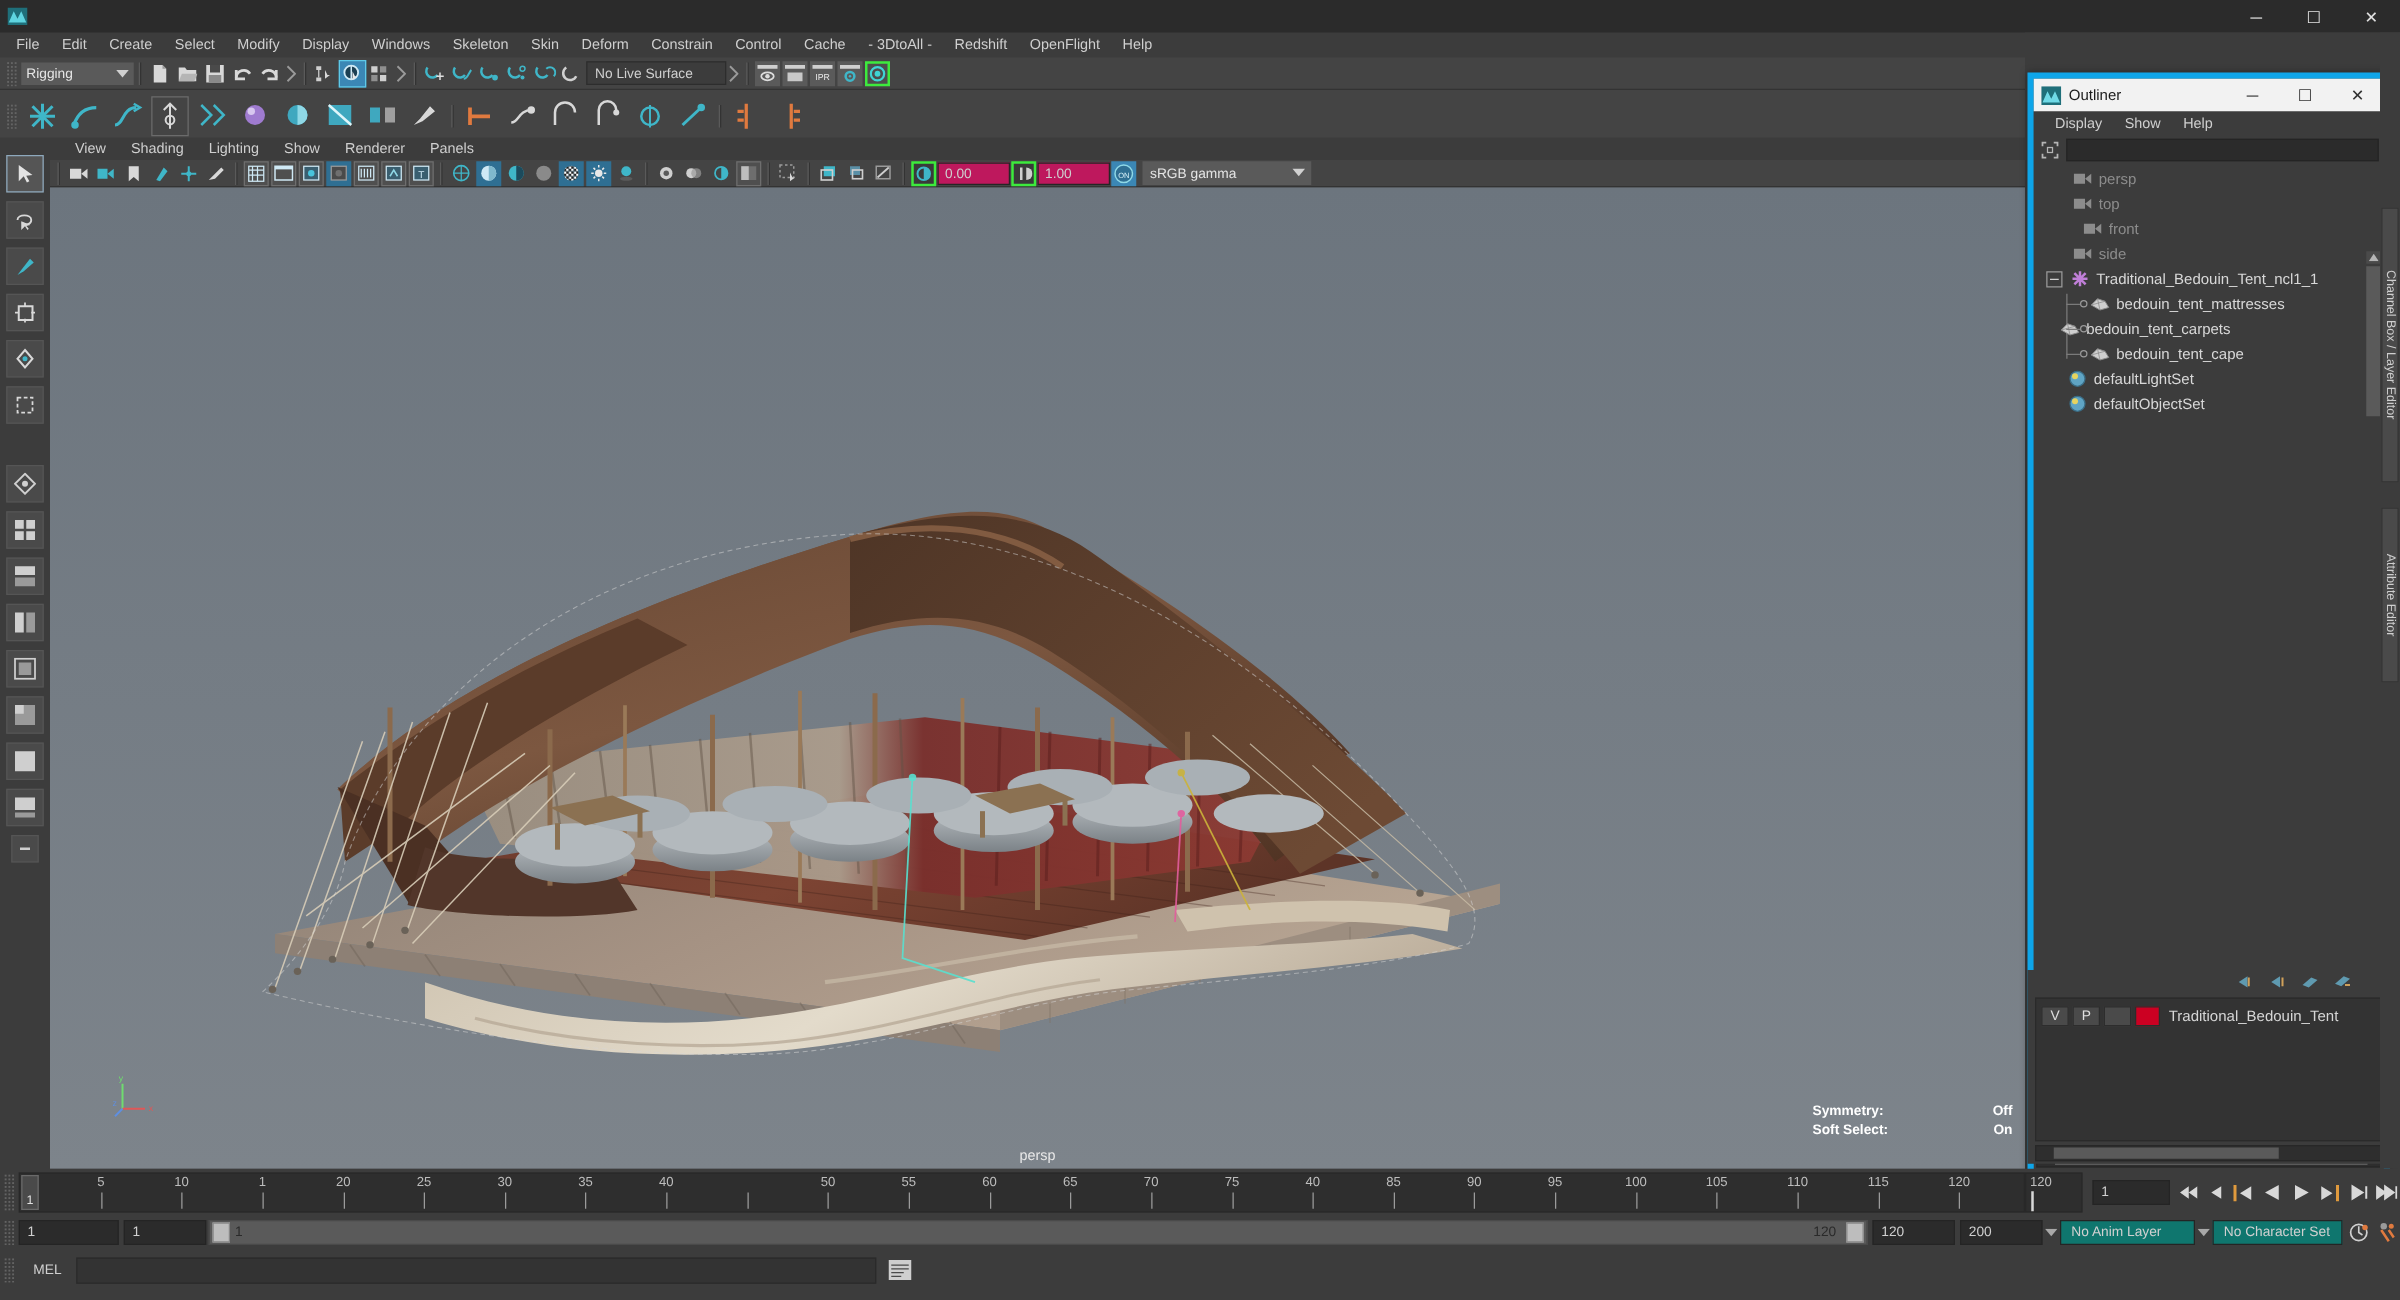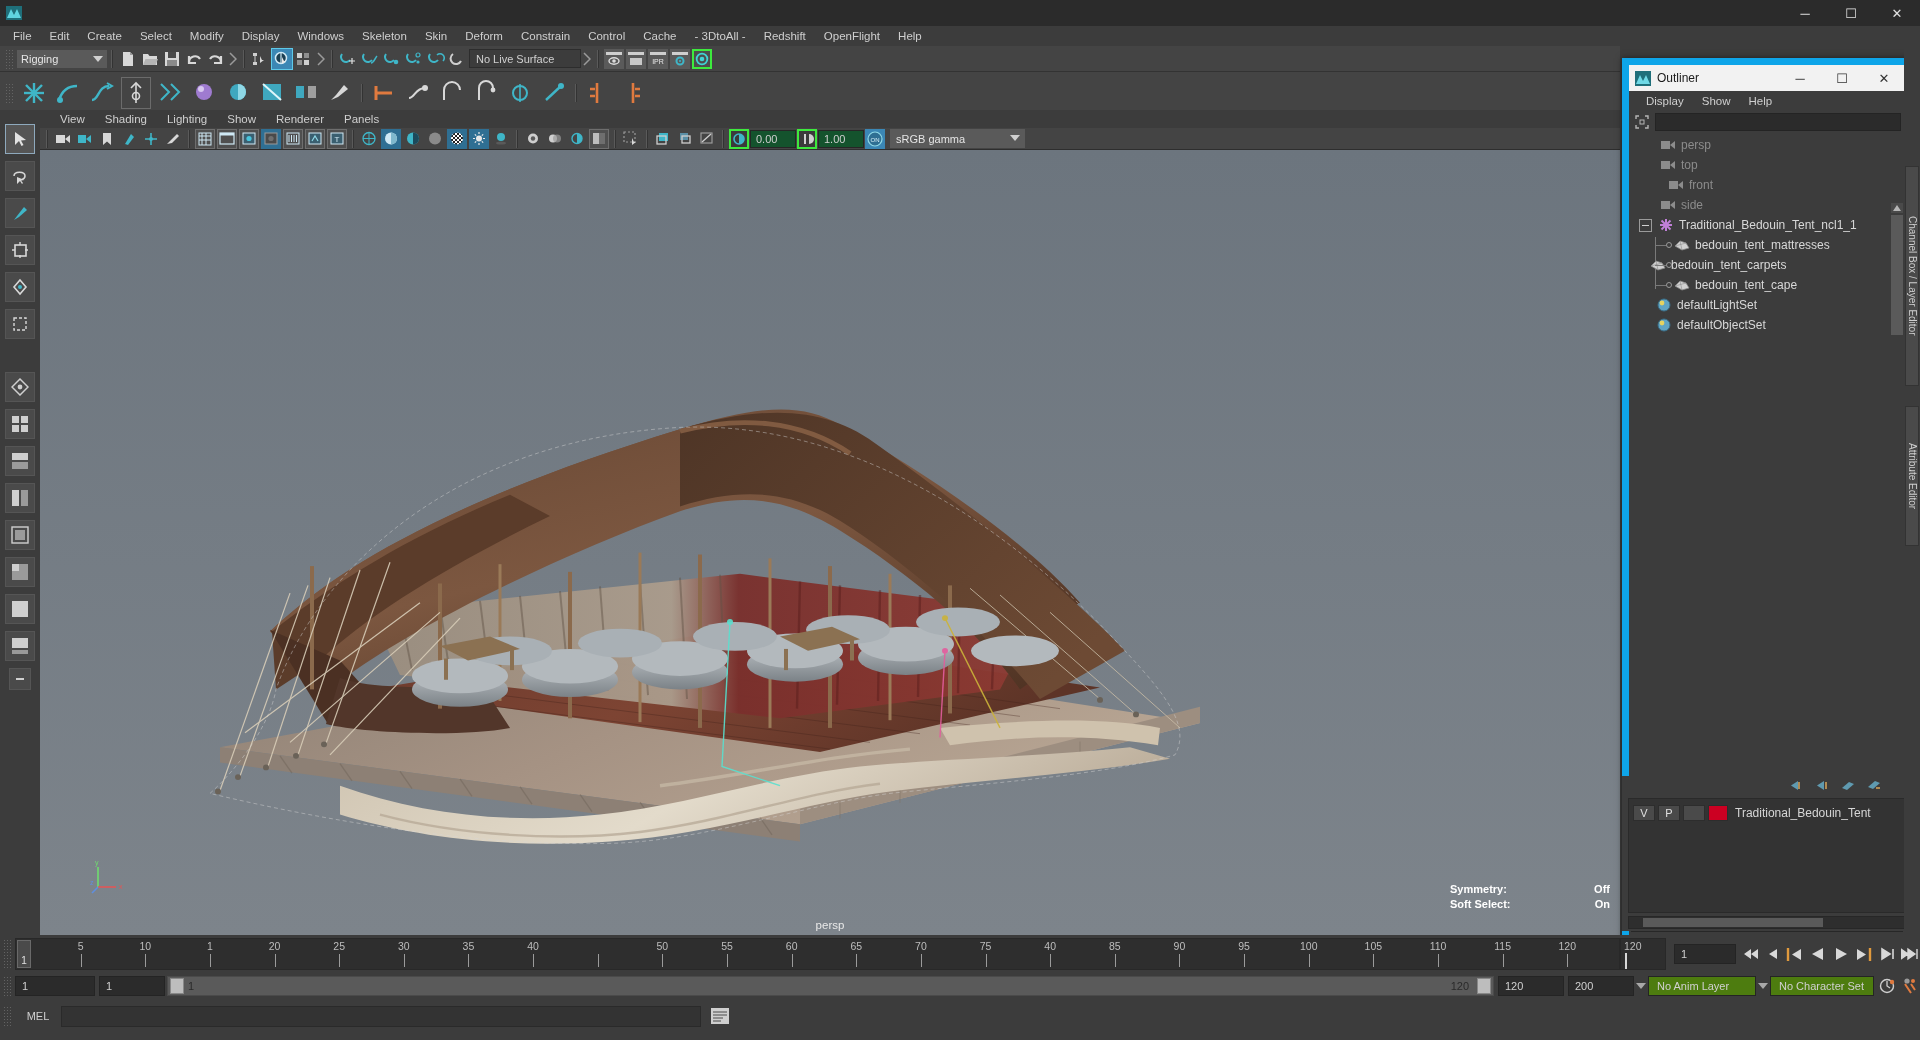--- a/index.html
+++ b/index.html
@@ -89,40 +89,40 @@
   #viewport-wrap { position: absolute; left: 40px; top: 110px; right: 300px; bottom: 105px; }
   #vp-menubar { height: 18px; background: #3c3c3c; display: flex; align-items: center;
      font-size: 11.5px; color: #cfcfcf; padding-left: 10px; }
   #vp-menubar .vm { padding: 1px 10px; }
   #vp-toolbar { height: 22px; background: #444; display: flex; align-items: center; padding-left: 2px;
      border-bottom: 1px solid #2e2e2e; }
   .vt { width: 20px; height: 20px; margin: 0 1px; flex:0 0 auto;
      display:flex;align-items:center;justify-content:center; }
   .vt.on { background: #4f4f4f; border: 1px solid #6e6e6e; }
   .vt.hl { background: #2f6f93; }
-  .vnum { background:#14532d; border:1px solid #262626; height:18px; width:46px;
+  .vnum { background:#be185d; border:1px solid #262626; height:18px; width:58px;
      font-size:11px; color:#cfcfcf; display:flex;align-items:center;padding-left:5px; }
   .gammabox { background:#5a5a5a; height:19px; width:135px; font-size:11px; color:#e4e4e4;
      display:flex; align-items:center; padding:0 6px; position:relative; margin-left:4px;}
   .gammabox .arrow { position:absolute; right:5px; top:6px;
      border-left:5px solid transparent;border-right:5px solid transparent;border-top:6px solid #d0d0d0;}
   #vp-canvas { position: absolute; left:0; right:0; top: 40px; bottom: 0;
      background: linear-gradient(180deg, #6e7780 0%, #737b83 40%, #7b8289 100%); overflow:hidden;}
   #persp-label { position:absolute; left:0; right:0; bottom:4px; text-align:center;
      font-size:11.5px; color:#e9e9e9; }
   #hud { position:absolute; right:10px; bottom:22px; font-size:11px; color:#fff;
      font-weight:bold; width: 160px; }
   #hud .row { display:flex; justify-content:space-between; margin-bottom:3px; }
   #axis { position:absolute; left:50px; bottom:40px; width:40px; height:40px; }
 
   
   #rightdock { position: absolute; right: 0; top: 26px; bottom: 105px; width: 300px;
      background: #3c3c3c; }
   #outliner-win { position: absolute; left: 2px; top: 32px; width: 290px; height: 884px;
-     background: #3c3c3c; border: 7px solid #0ea5e9; box-shadow: 0 0 6px rgba(0,0,0,.5); }
+     background: #3c3c3c; border: 5px solid #0ea5e9; box-shadow: 0 0 6px rgba(0,0,0,.5); }
   #ol-title { height: 26px; background: #f2f2f2; display:flex; align-items:center;
      padding-left: 6px; color:#1a1a1a; font-size:12px; position:relative;}
   #ol-title .ol-icon { width:16px;height:15px;margin-right:6px; flex:0 0 auto;}
   #ol-wincontrols { position:absolute; right:0; top:0; height:26px; display:flex;}
   #ol-wincontrols div { width:42px;height:26px;display:flex;align-items:center;justify-content:center;
      color:#333; font-size:13px;}
   #ol-menubar { height: 20px; background:#3c3c3c; display:flex; align-items:center;
      font-size:11.5px; color:#cfcfcf; padding-left:8px;}
   #ol-menubar .om { padding: 1px 9px; }
   #ol-searchrow { height: 22px; display:flex; align-items:center; padding: 2px 4px; background:#3c3c3c;}
@@ -187,21 +187,21 @@
   .pbtn { width:21px; height:22px; margin-left:2px; display:flex;align-items:center;justify-content:center;flex:0 0 auto;}
 
   #rangerow { position:absolute; left:0; right:0; top:38px; height:26px; display:flex; align-items:center;}
   .numfield { height:20px; background:#2b2b2b; border:1px solid #242424; font-size:11px;
      color:#d0d0d0; display:flex; align-items:center; padding-left:6px; flex:0 0 auto;}
   #rangebar { position:relative; flex:1; height:20px; background:#5a5a5a; border:1px solid #4a4a4a;
      margin: 0 2px; }
   #rangebar .handle { position:absolute; top:1px; width:14px; height:16px; background:#bdbdbd; border:1px solid #888;}
   #rangebar .lstart { position:absolute; left:20px; top:3px; font-size:11px; color:#2a2a2a;}
   #rangebar .lend { position:absolute; right:24px; top:3px; font-size:11px; color:#2a2a2a;}
-  .dropfield { height:20px; background:#4d7c0f; border:1px solid #242424; font-size:11px;
+  .dropfield { height:20px; background:#0f766e; border:1px solid #242424; font-size:11px;
      color:#d0d0d0; display:flex; align-items:center; padding-left:8px; flex:0 0 auto;}
   .dropcaret { width:14px; height:20px; display:flex; align-items:center; justify-content:center; flex:0 0 auto;}
 
   #cmdrow { position:absolute; left:0; right:0; top:68px; height:26px; display:flex; align-items:center;}
   #mel-label { width:46px; text-align:center; font-size:11px; color:#d0d0d0; flex:0 0 auto;}
   #mel-input { height:21px; background:#333333; border:1px solid #2a2a2a; flex:0 0 640px;}
   #mel-result { height:21px; background:#333333; border:1px solid #2a2a2a; flex:1; margin-left:8px;
      font-size:11px; color:#d6d6d6; display:flex; align-items:center; padding-left:6px; overflow:hidden;
      white-space:nowrap;}
   #cmd-right { width:26px; height:21px; margin-left:6px; margin-right:4px; flex:0 0 auto;

